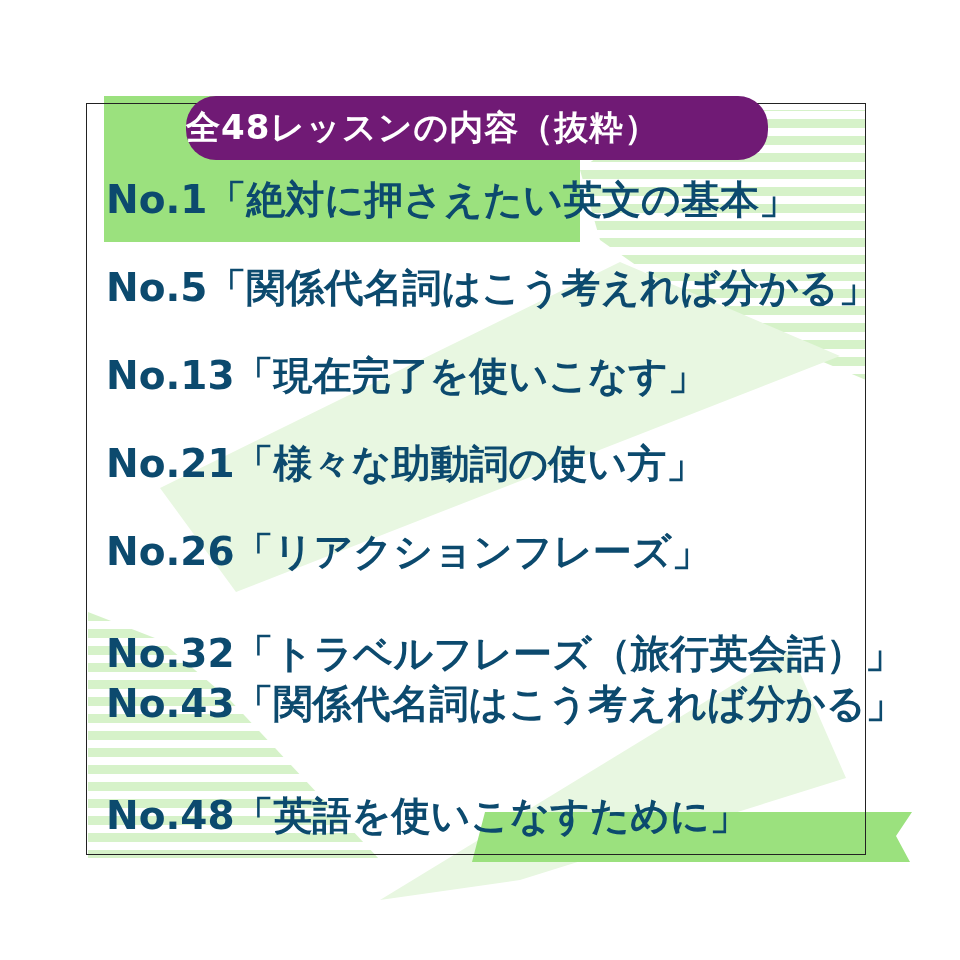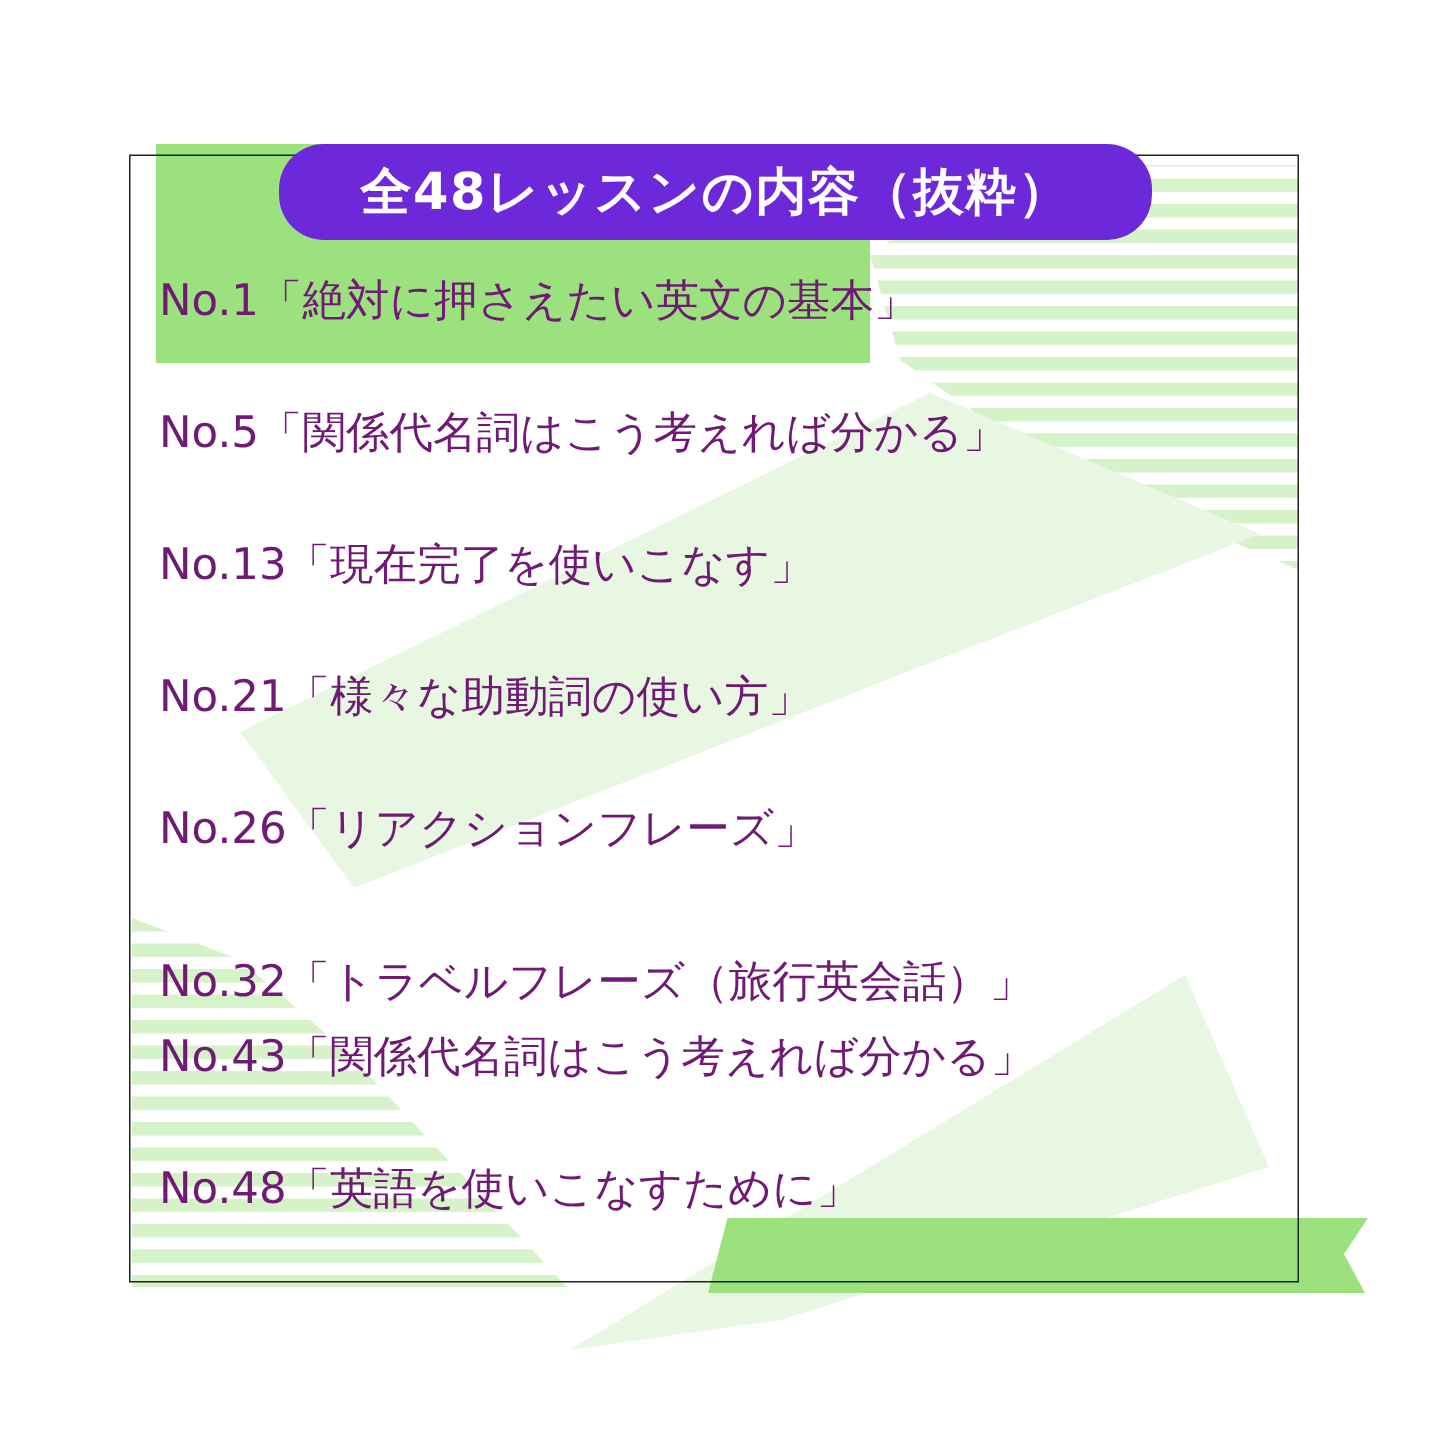--- a/index.html
+++ b/index.html
@@ -11,28 +11,28 @@
     .frame {
       position: absolute; left: 86px; top: 103px; width: 780px; height: 752px;
       border: 1.5px solid #222; box-sizing: border-box;
     }
     .first-band {
       position: absolute; left: 104px; top: 96px; width: 476px; height: 146px;
       background: #9be17e;
     }
     .title-pill {
       position: absolute; left: 186px; top: 96px; width: 582px; height: 64px;
-      background: #6d28d9; border-radius: 30px;
+      background: #701a75; border-radius: 30px;
       color: #ffffff; font-weight: bold; font-size: 34px;
-      display: flex; align-items: center; justify-content: center; letter-spacing: 1px;
+      display: flex; align-items: center; letter-spacing: 1px;
     }
     .items { position: absolute; left: 106px; top: 166px; }
     .item {
       position: absolute; left: 0; white-space: nowrap;
-      font-weight: normal; font-size: 29px; color: #701a75; letter-spacing: 0px;
+      font-weight: bold; font-size: 39px; color: #0c4a6e; letter-spacing: 0px;
       height: 60px; line-height: 60px;
     }
   </style>
 </head>
 <body>
 
 <svg class="layer" viewBox="0 0 960 960" xmlns="http://www.w3.org/2000/svg">
   <defs>
     <pattern id="stripes" x="0" y="0" width="10" height="17" patternUnits="userSpaceOnUse">
       <rect x="0" y="0" width="10" height="9" fill="#d6f2c9"></rect>
@@ -79,16 +79,16 @@
   </div>
   <div class="item" style="top:356px">
     <span>No.26</span><span>「リアクションフレーズ」</span>
   </div>
   <div class="item" style="top:458px">
     <span>No.32</span><span>「トラベルフレーズ（旅行英会話）」</span>
   </div>
   <div class="item" style="top:508px">
     <span>No.43</span><span>「関係代名詞はこう考えれば分かる」</span>
   </div>
-  <div class="item" style="top:596px">
+  <div class="item" style="top:620px">
     <span>No.48</span><span>「英語を使いこなすために」</span>
   </div>
 </div>
 
 </body></html>

